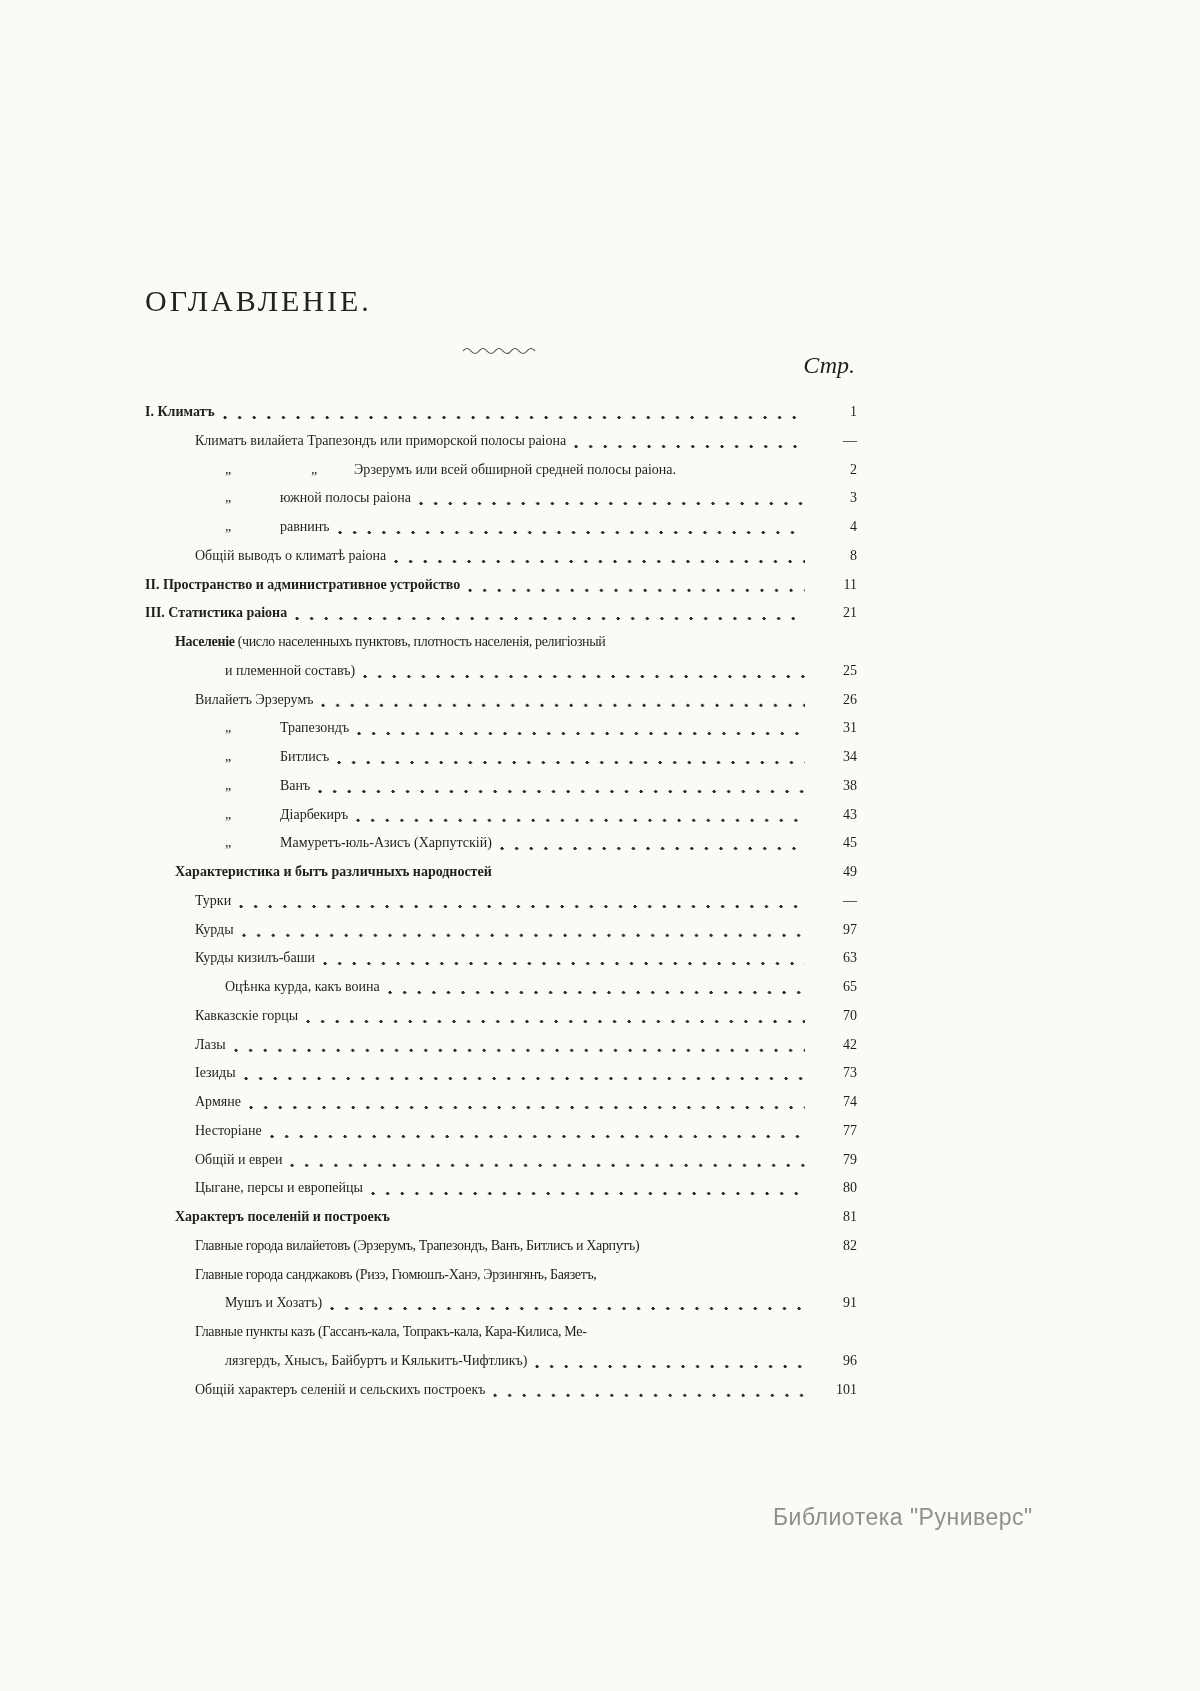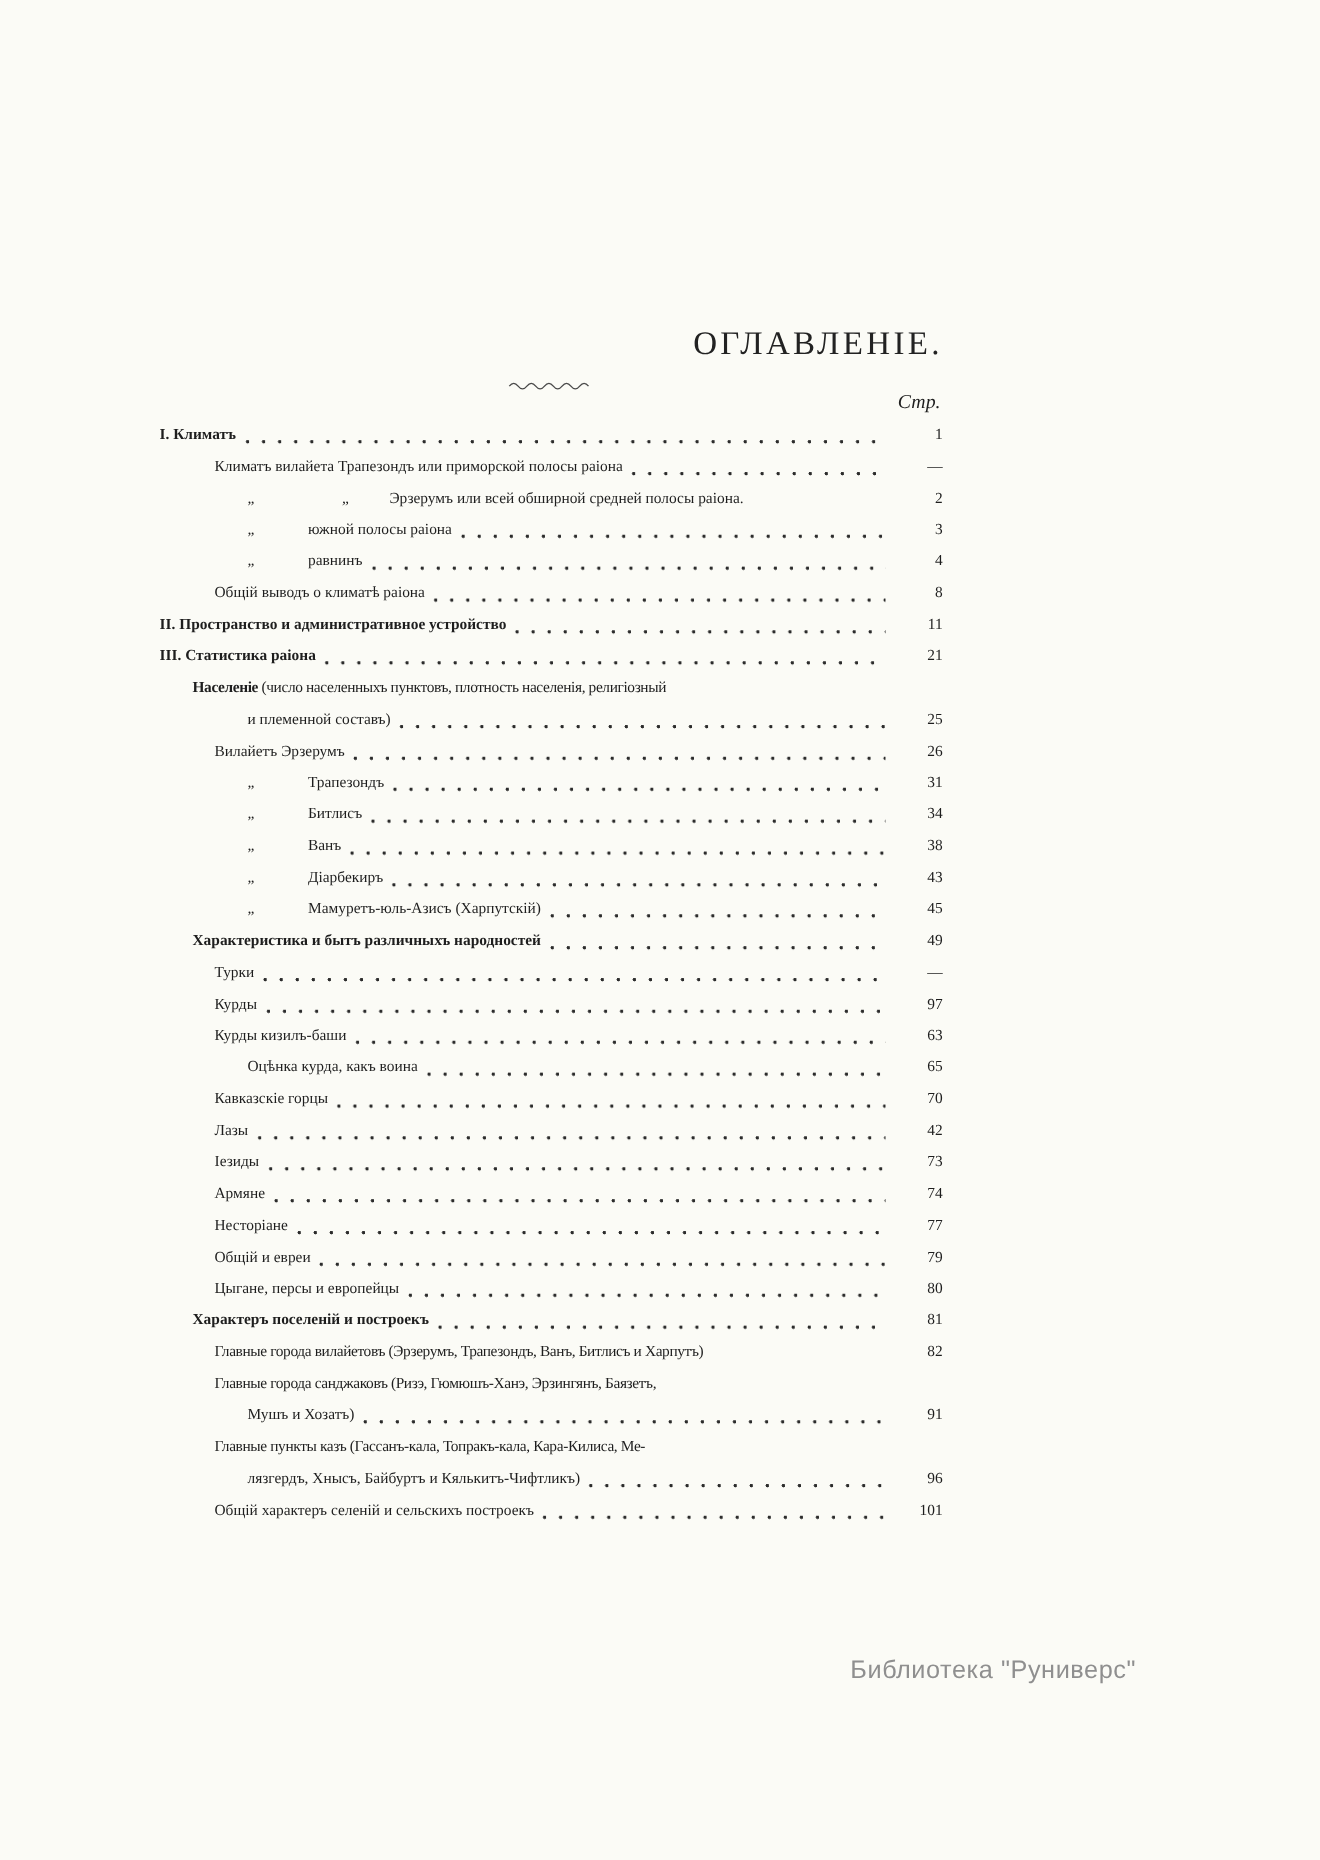--- a/index.html
+++ b/index.html
@@ -10,50 +10,49 @@
     color:#1e1e1e;
   }
   .sheet {
     position:relative;
     width:1200px; height:1691px;
     background:#fbfbf6;
     overflow:hidden;
   }
   .title {
     position:absolute; left:145px; top:284px; width:712px;
-    text-align:right;
+    text-align:left;
     font-size:30px; font-weight:normal; letter-spacing:3px;
     color:#222;
-    margin-top:12px;
   }
   .squiggle {
     position:absolute; left:462px; top:345px;
   }
   .content {
     position:absolute; left:145px; top:354px; width:712px;
   }
   .col-header {
     text-align:right;
     font-style:italic;
-    font-size:18px;
+    font-size:24px;
     line-height:22px;
-    margin-bottom:6px;
+    margin-bottom:22px;
     padding-right:2px;
   }
   .row {
     display:flex;
     height:28.75px;
     line-height:28.75px;
     font-size:14px;
   }
   .row .txt { white-space:nowrap; }
   .row .lead { font-weight:bold; }
   .row.bold-all .txt { font-weight:bold; }
   .row.tight .txt { letter-spacing:-0.35px; }
-  .row.lvl1 { padding-left:30px; }
+  .row.lvl1 { padding-left:30px;align-items:center; }
   .row.lvl2 { padding-left:50px; }
   .row.lvl3 { padding-left:80px; }
   .ditto { display:inline-block; width:55px; }
   .ditto.wide { width:86px; }
   .ditto.second { width:43px; }
   .leader {
     flex:1 1 auto; min-width:0;
     margin-left:8px; margin-right:6px;
     background-image:radial-gradient(circle at 2px 19.5px, #2b2b2b 1.45px, rgba(0,0,0,0) 1.7px);
     background-size:14.6px 28.75px;

